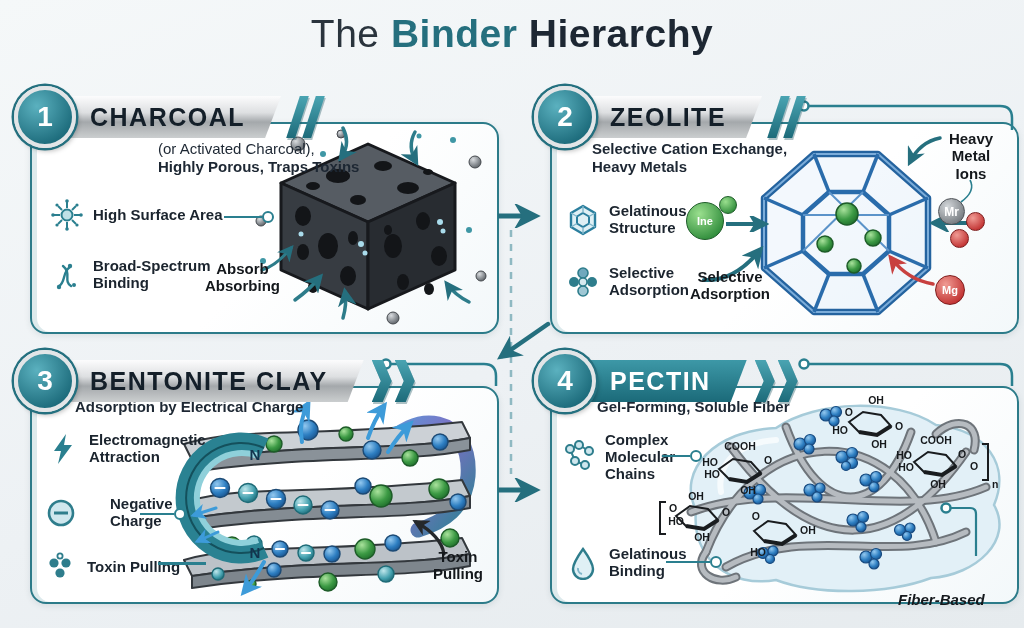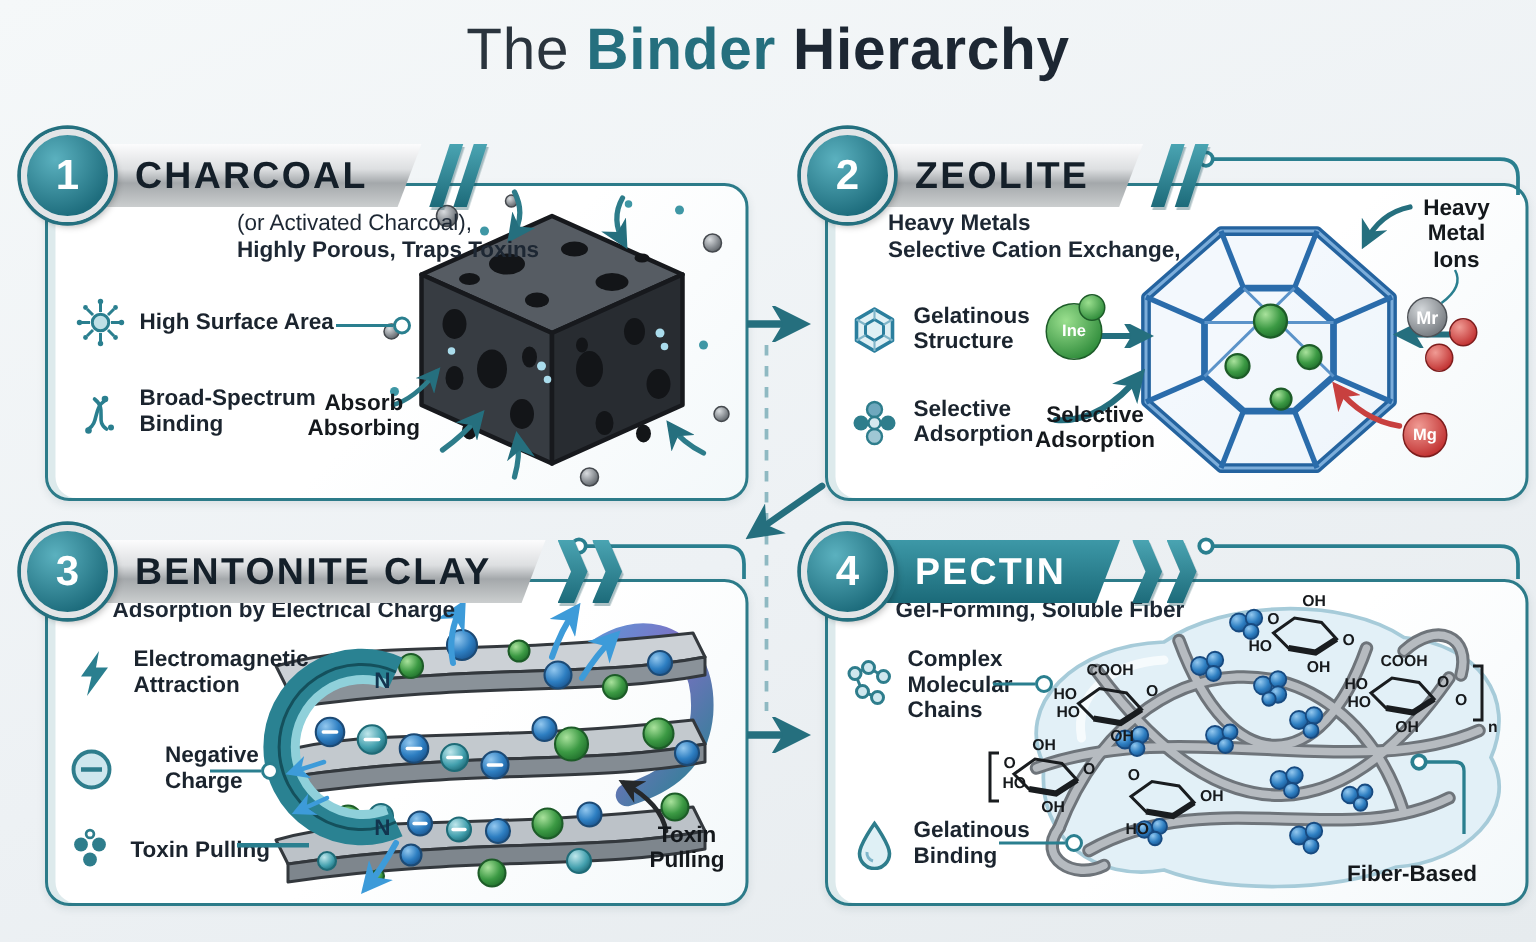--- a/index.html
+++ b/index.html
@@ -249,22 +249,22 @@
           <i class="sl"></i>
           <i class="sl"></i>
         </div>
     </div>
     <svg class="dec" style="left:796px;top:96px;" width="226" height="36" viewBox="0 0 226 36">
       <circle cx="8" cy="10" r="4.5" fill="#fff" stroke="#2a7f8f" stroke-width="2.5"></circle>
       <path d="M13,10 H204 Q216,10 216,22 V34" fill="none" stroke="#2a7f8f" stroke-width="2.5"></path>
     </svg>
 
     <div class="sub" style="left:592px;top:140px;">
+      <div class="b">Selective Cation Exchange,</div>
       <div class="b">Heavy Metals</div>
-      <div class="b">Selective Cation Exchange,</div>
     </div>
 
     <svg class="ill" style="left:756px;top:148px;" width="180" height="172" viewBox="0 0 180 172">
       <g fill="none" stroke-linejoin="round">
         <path d="M58,6 L122,6 L172,50 L172,120 L122,164 L58,164 L8,120 L8,50 Z" fill="rgba(221,236,248,.35)" stroke="#24639f" stroke-width="6.5"></path>
         <path d="M58,6 L122,6 L172,50 L172,120 L122,164 L58,164 L8,120 L8,50 Z" stroke="#7cadda" stroke-width="2"></path>
         <path d="M73,44 L107,44 L133,67 L133,103 L107,126 L73,126 L47,103 L47,67 Z" stroke="#2a6cab" stroke-width="4.5"></path>
         <g stroke="#2a6cab" stroke-width="3.5">
           <line x1="58" y1="6" x2="73" y2="44"></line>
             <line x1="122" y1="6" x2="107" y2="44"></line>
@@ -315,21 +315,21 @@
         <circle cx="26" cy="17" r="5" fill="#2e7d8c"></circle>
         <circle cx="17" cy="26" r="5" fill="#9fc7d4" stroke="#2e7d8c" stroke-width="1.6"></circle>
         <circle cx="17" cy="17" r="4" fill="#d6e9ef" stroke="#2e7d8c" stroke-width="1.6"></circle>
       </svg>
       <div class="flabel">
         <div>Selective</div>
         <div>Adsorption</div>
       </div>
     </div>
 
-    <div class="sphere green" style="left:686px;top:202px;width:36px;height:36px;font-size:11px;margin-left:11px;">
+    <div class="sphere green" style="left:686px;top:202px;width:36px;height:36px;font-size:11px;">
         <span>Ine</span>
       </div>
     <div class="sphere green" style="left:719px;top:196px;width:16px;height:16px;"></div>
     <svg class="arrowlayer" style="left:724px;top:216px;" width="52" height="16" viewBox="0 0 52 16">
       <path d="M2,8 L40,8" fill="none" stroke="#256f7e" stroke-width="4" marker-end="url(#mTeal)"></path>
     </svg>
     <svg class="arrowlayer" style="left:698px;top:242px;" width="72" height="42" viewBox="0 0 72 42">
       <path d="M6,38 Q36,40 62,8" fill="none" stroke="#256f7e" stroke-width="4" stroke-linecap="round" marker-end="url(#mTeal)"></path>
     </svg>
     <div class="callout" style="left:684px;top:268px;width:92px;text-align:center;">
@@ -684,21 +684,21 @@
     </div>
     <div class="lead" style="left:666px;top:556px;">
         <span class="ln" style="width:44px;"></span>
         <span class="node"></span>
       </div>
 
     <svg class="dec" style="left:940px;top:502px;" width="44" height="58" viewBox="0 0 44 58">
       <circle cx="6" cy="6" r="4.5" fill="#fff" stroke="#2a7f8f" stroke-width="2.5"></circle>
       <path d="M11,6 H30 Q36,6 36,12 V54" fill="none" stroke="#2a7f8f" stroke-width="2.2"></path>
     </svg>
-    <div class="callout" style="left:898px;top:574px;">
+    <div class="callout" style="left:898px;top:591px;font-style:italic;">
       <span>Fiber-Based</span>
     </div>
   </div>
 
   <svg class="arrowlayer" style="left:496px;top:204px;" width="54" height="24" viewBox="0 0 54 24">
     <path d="M2,12 L38,12" fill="none" stroke="#256f7e" stroke-width="5" marker-end="url(#mTeal)"></path>
   </svg>
   <svg class="dec" style="left:505px;top:230px;" width="12" height="246" viewBox="0 0 12 246">
     <line x1="6" y1="0" x2="6" y2="244" stroke="#8fb9c2" stroke-width="2.5" stroke-dasharray="7 7"></line>
   </svg>

